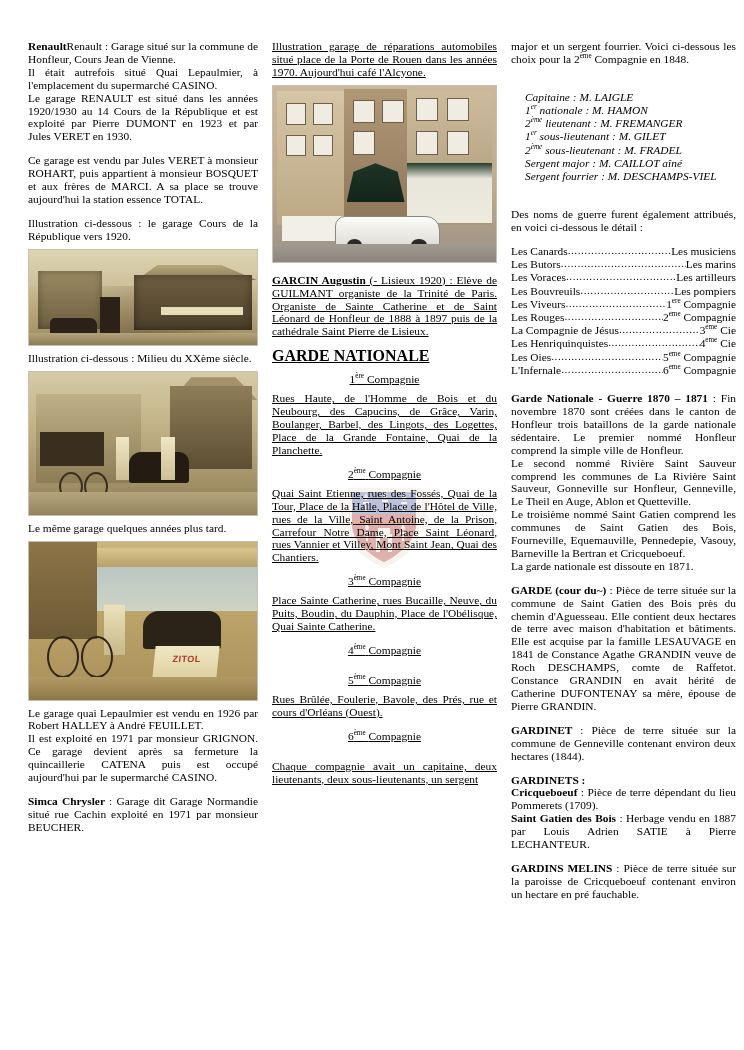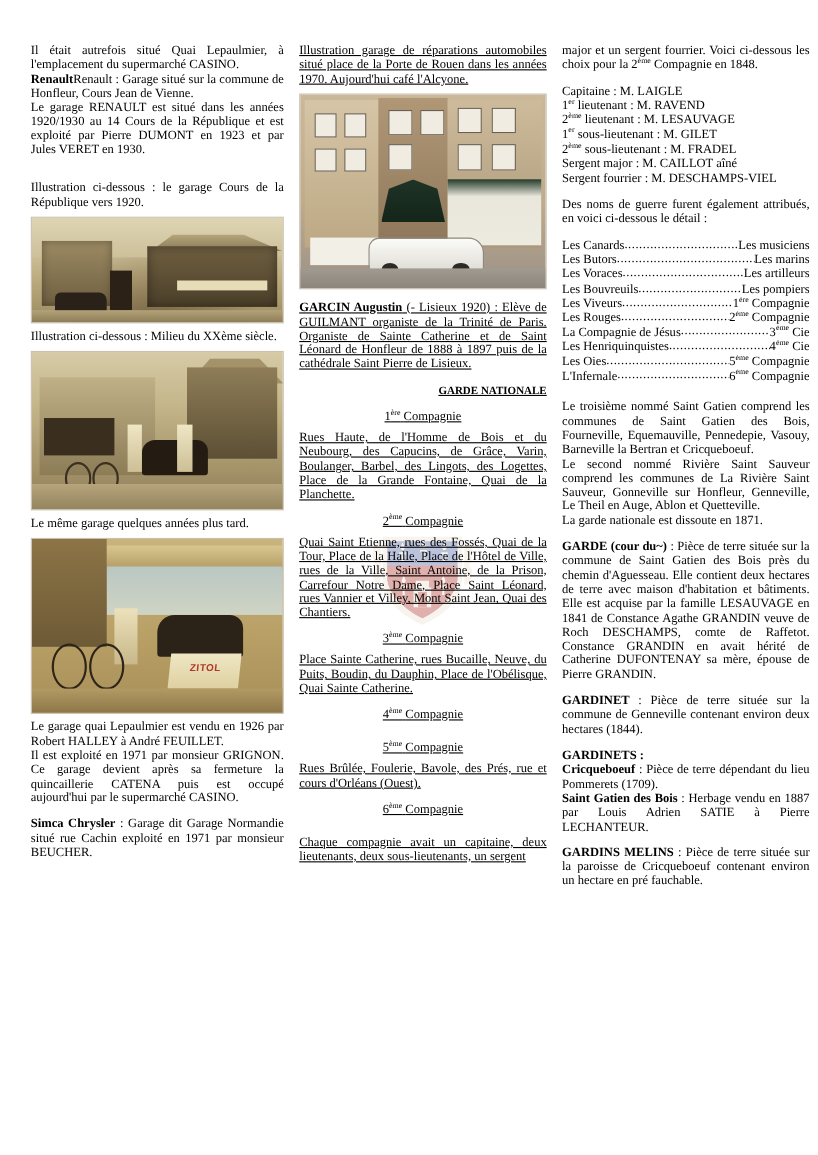--- a/index.html
+++ b/index.html
@@ -181,23 +181,23 @@
     left: 332px;
     top: 484px;
     width: 104px;
     height: 92px;
     z-index: 1;
     opacity: .42;
     pointer-events: none;
   }
   .heading-c {
     margin: 0;
-    font-size: 10px;
+    font-size: 16px;
     line-height: 13px;
-    text-align: right;
+    text-align: left;
     font-weight: bold;
   }
   .compagnie {
     margin: 0;
     font-size: 11.4px;
     line-height: 13px;
     text-align: center;
   }
   sup { font-size: 7.2px; vertical-align: super; line-height: 0; }
 
@@ -214,21 +214,21 @@
   .nomrow .nm { flex: 0 0 auto; }
   .nomrow .dots {
     flex: 1 1 auto;
     overflow: hidden;
     letter-spacing: .5px;
     font-size: 11.4px;
     transform: translateY(-1px);
   }
   .nomrow .vl { flex: 0 0 auto; }
 
-  .officers { margin: 0; }
+  .officers { margin: 14px; font-style: italic; }
   .officer {
     margin: 0;
     font-size: 11.4px;
     line-height: 13.2px;
     text-align: left;
     white-space: nowrap;
   }
 </style>
 </head>
 <body>
@@ -253,26 +253,27 @@
         <path d="M46 44 h12 v6 h-12 z M44 50 h16 v18 h-16 z" fill="#efe7d6"></path>
         <path d="M48 54 h8 v14 h-8 z" fill="#b7443c"></path>
       </g>
     </svg>
   </div>
 
   <div class="columns">
 
     <div class="col col-1">
 
+      <p class="para"><span class="b">Renault</span><span>Renault : Garage situé sur la commune de Honfleur, Cours Jean de Vienne.</span></p>
       <p class="para">Il était autrefois situé Quai Lepaulmier, à l'emplacement du supermarché CASINO.</p>
-      <p class="para"><span class="b">Renault</span><span>Renault : Garage situé sur la commune de Honfleur, Cours Jean de Vienne.</span></p>
       <p class="para">Le garage RENAULT est situé dans les années 1920/1930 au 14 Cours de la République et est exploité par Pierre DUMONT en 1923 et par Jules VERET en 1930.</p>
 
       <div class="gap"></div>
 
+      <p class="para">Ce garage est vendu par Jules VERET à monsieur ROHART, puis appartient à monsieur BOSQUET et aux frères de MARCI. A sa place se trouve aujourd'hui la station essence TOTAL.</p>
 
       <div class="gap"></div>
 
       <p class="para">Illustration ci-dessous : le garage Cours de la République vers 1920.</p>
 
       <div class="gap-sm"></div>
 
       <div class="photo photo-renault1">
         <div class="ph-sky"></div>
         <div class="ph-roofR"></div>
@@ -406,22 +407,22 @@
     </div>
 
     <div class="col col-3">
 
       <p class="para"><span>major et un sergent fourrier. Voici ci-dessous les choix pour la 2</span><sup>ème</sup><span> Compagnie en 1848.</span></p>
 
       <div class="gap"></div>
 
       <div class="officers">
         <p class="officer"><span>Capitaine : M. LAIGLE</span></p>
-        <p class="officer"><span>1</span><sup>er</sup><span> lieutenant : M. RAVEND</span></p>
-        <p class="officer"><span>2</span><sup>ème</sup><span> lieutenant : M. LESAUVAGE</span></p>
+        <p class="officer"><span>1</span><sup>er</sup><span> nationale : M. HAMON</span></p>
+        <p class="officer"><span>2</span><sup>ème</sup><span> lieutenant : M. FREMANGER</span></p>
         <p class="officer"><span>1</span><sup>er</sup><span> sous-lieutenant : M. GILET</span></p>
         <p class="officer"><span>2</span><sup>ème</sup><span> sous-lieutenant : M. FRADEL</span></p>
         <p class="officer"><span>Sergent major : M. CAILLOT aîné</span></p>
         <p class="officer"><span>Sergent fourrier : M. DESCHAMPS-VIEL</span></p>
       </div>
 
       <div class="gap"></div>
 
       <p class="para">Des noms de guerre furent également attribués, en voici ci-dessous le détail :</p>
 
@@ -475,22 +476,23 @@
           </div>
         <div class="nomrow">
             <span class="nm">L'Infernale</span>
             <span class="dots">.............................................................</span>
             <span class="vl"><span>6</span><sup>ème</sup><span> Compagnie</span></span>
           </div>
       </div>
 
       <div class="gap-lg"></div>
 
+      <p class="para"><span class="b">Garde Nationale - Guerre 1870 – 1871</span> : Fin novembre 1870 sont créées dans le canton de Honfleur trois bataillons de la garde nationale sédentaire. Le premier nommé Honfleur comprend la simple ville de Honfleur.</p>
+      <p class="para">Le second nommé Rivière Saint Sauveur comprend les communes de La Rivière Saint Sauveur, Gonneville sur Honfleur, Genneville, Le Theil en Auge, Ablon et Quetteville.</p>
       <p class="para">Le troisième nommé Saint Gatien comprend les communes de Saint Gatien des Bois, Fourneville, Equemauville, Pennedepie, Vasouy, Barneville la Bertran et Cricqueboeuf.</p>
-      <p class="para">Le second nommé Rivière Saint Sauveur comprend les communes de La Rivière Saint Sauveur, Gonneville sur Honfleur, Genneville, Le Theil en Auge, Ablon et Quetteville.</p>
       <p class="para">La garde nationale est dissoute en 1871.</p>
 
       <div class="gap"></div>
 
       <p class="para"><span class="b">GARDE (cour du~)</span> : Pièce de terre située sur la commune de Saint Gatien des Bois près du chemin d'Aguesseau. Elle contient deux hectares de terre avec maison d'habitation et bâtiments. Elle est acquise par la famille LESAUVAGE en 1841 de Constance Agathe GRANDIN veuve de Roch DESCHAMPS, comte de Raffetot. Constance GRANDIN en avait hérité de Catherine DUFONTENAY sa mère, épouse de Pierre GRANDIN.</p>
 
       <div class="gap"></div>
 
       <p class="para"><span class="b">GARDINET</span> : Pièce de terre située sur la commune de Genneville contenant environ deux hectares (1844).</p>
 

